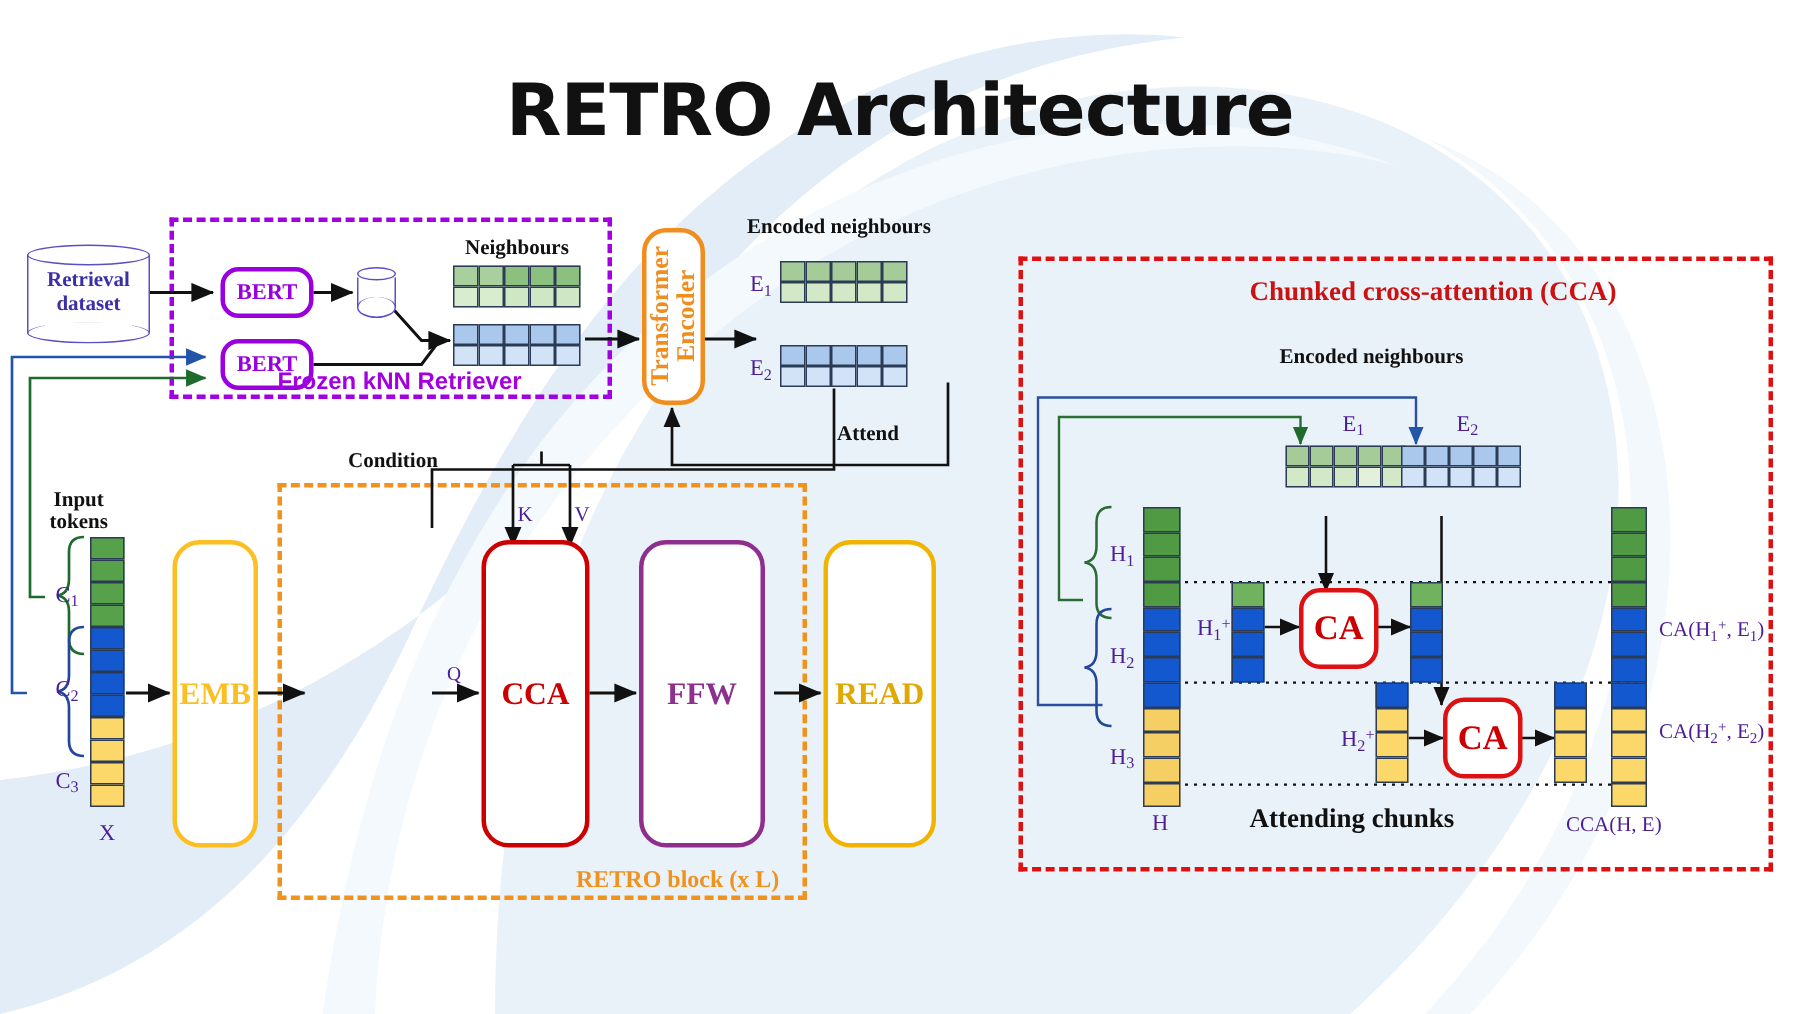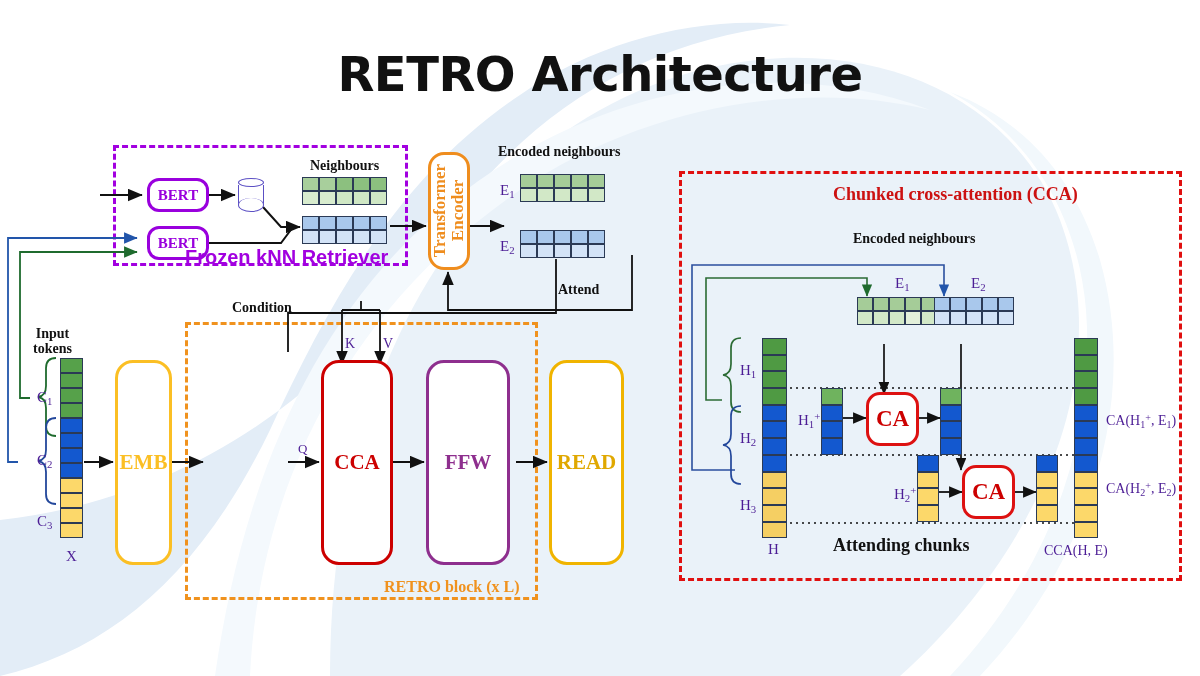--- a/index.html
+++ b/index.html
@@ -50,21 +50,21 @@
   .cabox{border:3px solid #dd1111;color:#cc0000;border-radius:14px;font-size:23px;
        font-family:"Liberation Serif",serif;}
 
   
   .dashbox{position:absolute;box-sizing:border-box;z-index:1;background:transparent;}
   .dash-knn{border:3px dashed #a200e0;}
   .dash-retro{border:3px dashed #f0921e;}
   .dash-cca{border:3px dashed #e01010;}
 
   .cap{position:absolute;font-weight:bold;z-index:4;}
-  .cap-knn{color:#a200e0;font-family:"Liberation Sans",sans-serif;font-size:20px;}
+  .cap-knn{color:#a200e0;font-family:"Liberation Sans",sans-serif;font-size:16px;}
   .cap-retro{color:#f0921e;font-family:"Liberation Serif",serif;font-size:16px;}
   .cap-cca{color:#cc1111;font-family:"Liberation Serif",serif;font-size:18px;}
 
   
   .cyl{position:absolute;z-index:3;}
   .cyl .body{position:absolute;left:0;right:0;top:7px;bottom:7px;
     border-left:1.6px solid #5b4fc4;border-right:1.6px solid #5b4fc4;background:#fff;}
   .cyl .top{position:absolute;left:0;right:0;top:0;height:14px;border:1.6px solid #5b4fc4;
     border-radius:50%;background:#fff;box-sizing:border-box;}
   .cyl .bot{position:absolute;left:0;right:0;bottom:0;height:14px;border:1.6px solid #5b4fc4;
@@ -169,20 +169,29 @@
 
     <path d="M 1013 492 L 1036 492" stroke="#111" stroke-width="1.8" fill="none" marker-end="url(#ahk)"></path>
 
     <path d="M 790 388 L 1100 388" stroke="#111" stroke-width="1.5" stroke-dasharray="2,4" fill="none"></path>
     <path d="M 790 455 L 1100 455" stroke="#111" stroke-width="1.5" stroke-dasharray="2,4" fill="none"></path>
     <path d="M 790 523 L 1100 523" stroke="#111" stroke-width="1.5" stroke-dasharray="2,4" fill="none"></path>
   </svg>
 
   <div class="abs title">RETRO Architecture</div>
 
+  <div class="cyl" style="left:18px;top:163px;width:82px;height:66px;">
+    <div class="body"></div>
+    <div class="bot"></div>
+    <div class="top"></div>
+    <div class="txt">
+      <div>Retrieval</div>
+      <div>dataset</div>
+    </div>
+  </div>
 
   <div class="rbox bert" style="left:147px;top:178px;width:62px;height:34px;">
     <span>BERT</span>
   </div>
   <div class="rbox bert" style="left:147px;top:226px;width:62px;height:34px;">
     <span>BERT</span>
   </div>
 
   <div class="cyl" style="left:238px;top:178px;width:26px;height:34px;">
     <div class="body"></div>

